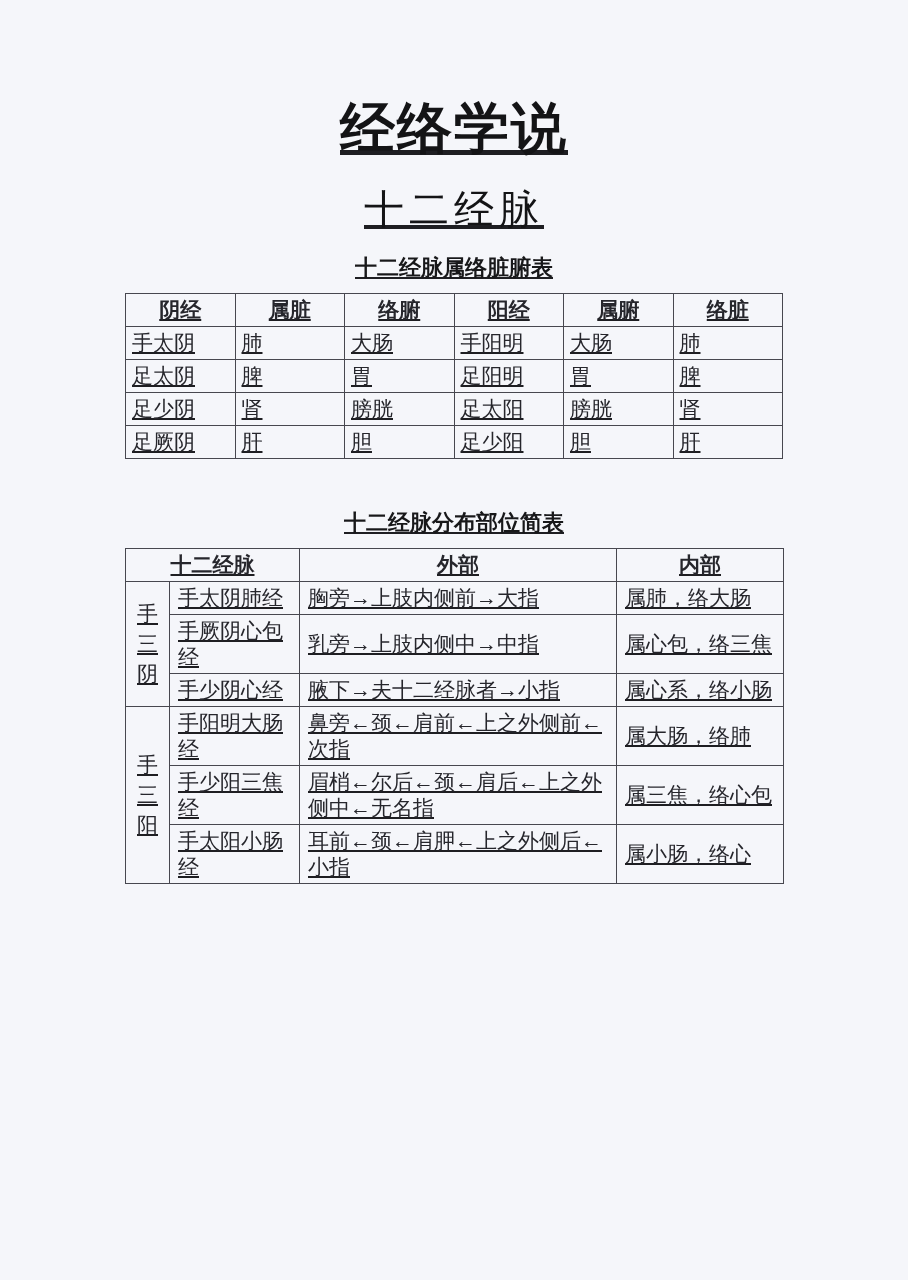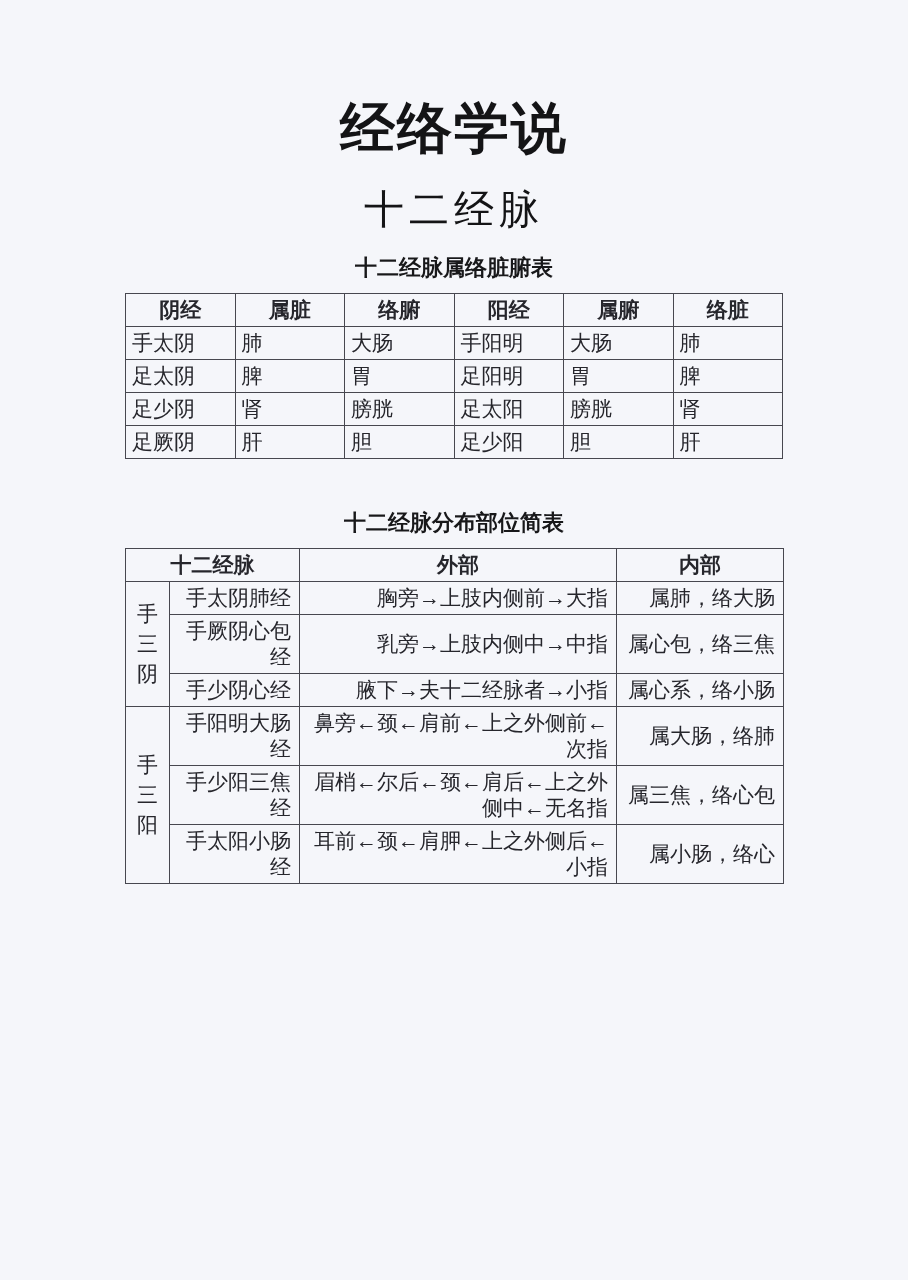--- a/index.html
+++ b/index.html
@@ -3,20 +3,21 @@
 <meta charset="utf-8">
 <style>
   html,body{margin:0;padding:0;}
   .page{
     width:908px;height:1280px;
     background:#f5f6fa;
     font-family:"Liberation Serif","DejaVu Serif",serif;
     color:#1e1e22;
     overflow:hidden;
     position:relative;
+    text-decoration:underline;
   }
   .content{width:658px;margin:0 auto;}
   .doc-title{
     padding-top:92px;
     font-size:55px;font-weight:700;
     text-align:center;letter-spacing:2px;
     color:#141416;
   }
   .body-text{margin-top:64px;font-size:27px;line-height:36.5px;text-align:justify;color:#202024;}
   .body-text p{margin:0;text-indent:2em;}
@@ -48,21 +49,21 @@
   .organ-table td{height:26px;font-weight:400;}
   
   .dist-table th{font-weight:700;height:26px;text-align:center;}
   .dist-table td{line-height:26px;padding:3px 8px;vertical-align:middle;}
   .dist-table .group-cell{padding:0;text-align:center;}
   .vertical-label{
     display:flex;flex-direction:column;
     align-items:center;justify-content:center;
     line-height:30px;font-size:21px;
   }
-  .name-cell,.ext-cell,.int-cell{text-align:right;}
+  .name-cell,.ext-cell,.int-cell{text-align:left;}
 </style>
 </head>
 <body>
 
 <div class="page">
   <div class="content">
 
     <div class="doc-title">经络学说</div>
 
 

